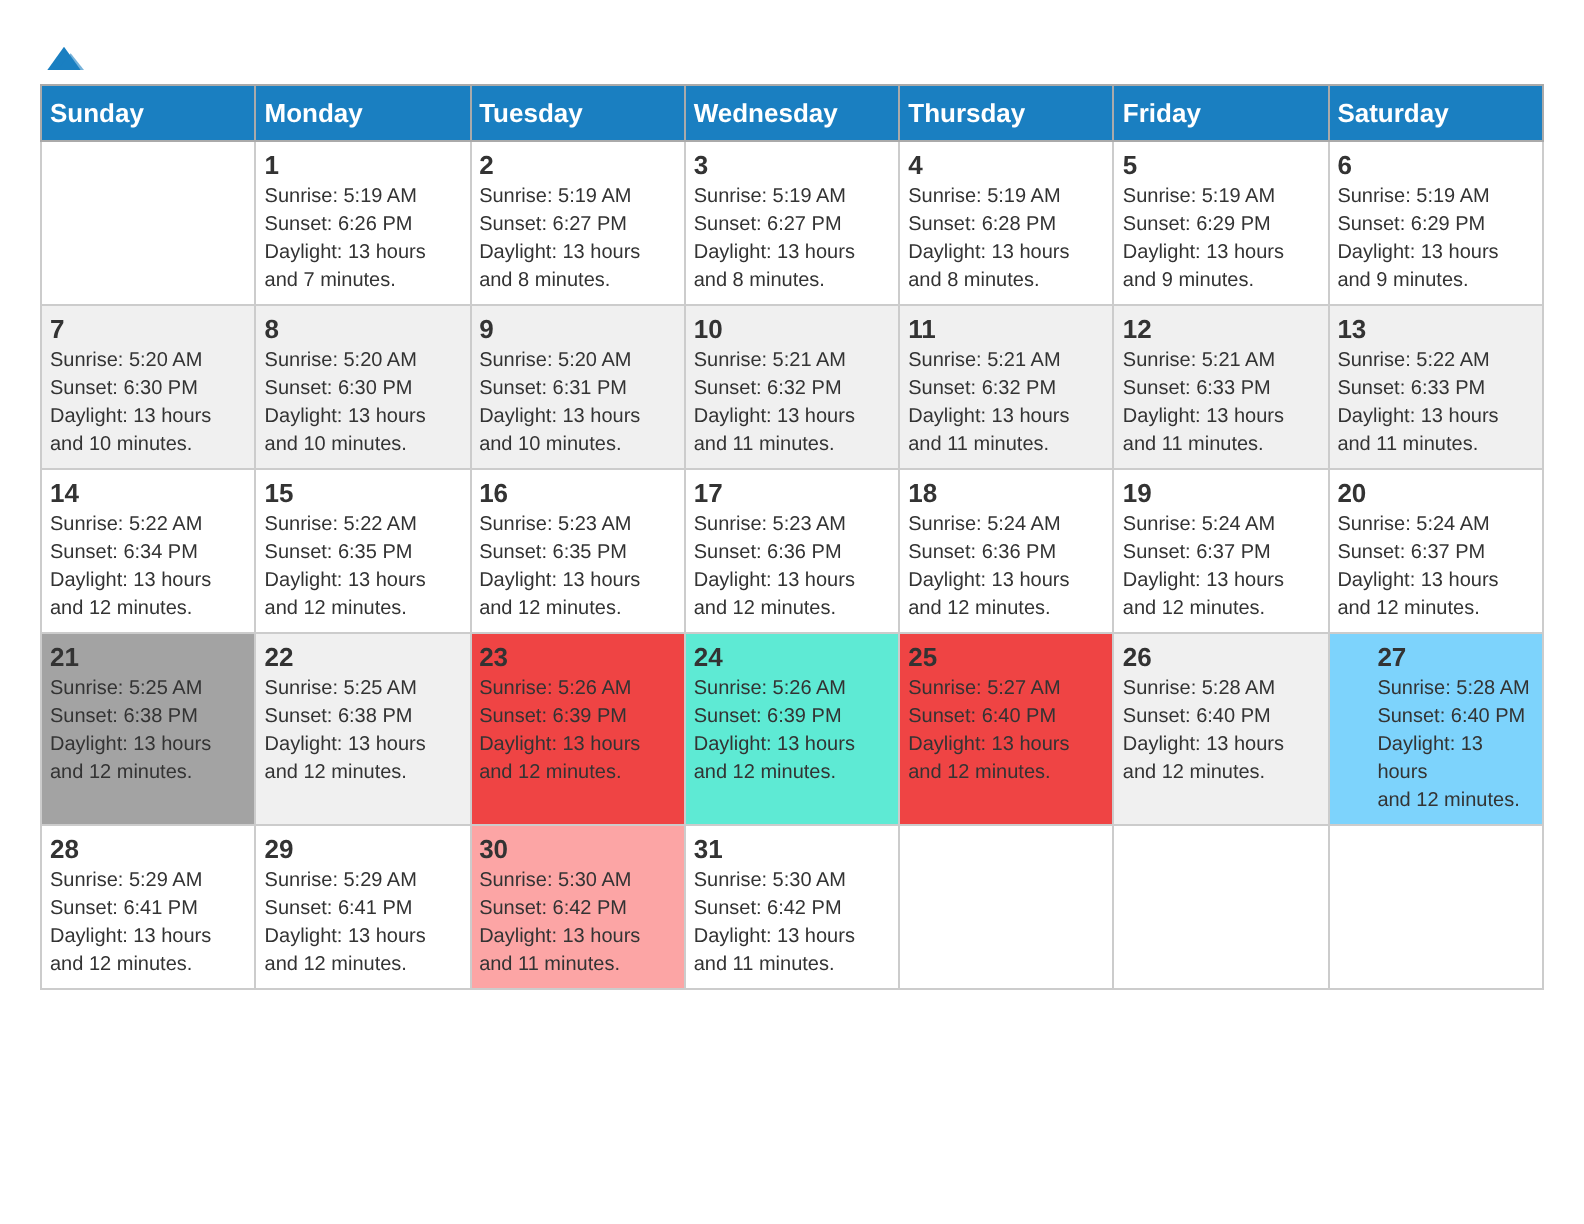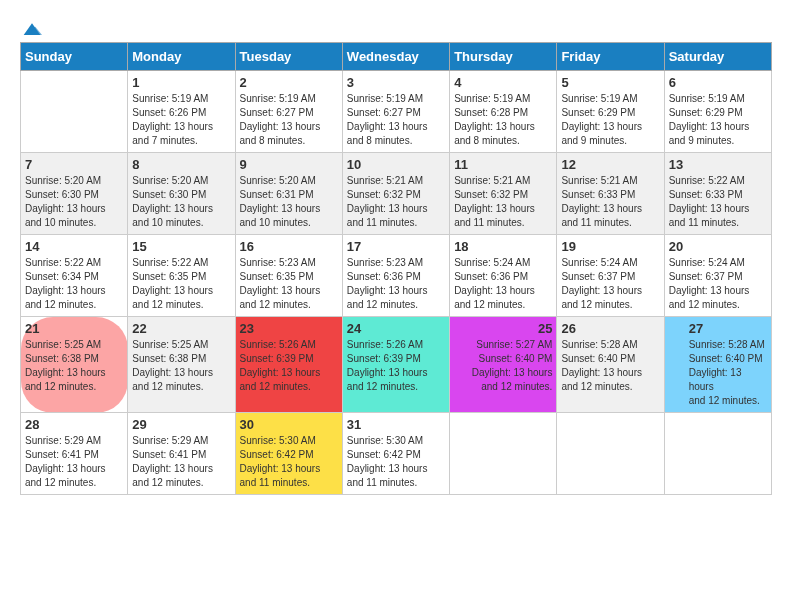--- a/index.html
+++ b/index.html
@@ -273,21 +273,21 @@
         </td>
         <td style="background-color: rgb(255, 255, 255);">
           <span class="day-number">20</span>
           <div class="day-info" style="white-space: pre-line;">Sunrise: 5:24 AM
 Sunset: 6:37 PM
 Daylight: 13 hours
 and 12 minutes.</div>
         </td>
       </tr>
       <tr>
-        <td style="background-color: #fca5a5; border-radius: 32px;">
+        <td style="background-color: #a3a3a3;">
           <span class="day-number">21</span>
           <div class="day-info" style="white-space: pre-line;">Sunrise: 5:25 AM
 Sunset: 6:38 PM
 Daylight: 13 hours
 and 12 minutes.</div>
         </td>
         <td style="background-color: rgb(240, 240, 240);">
           <span class="day-number">22</span>
           <div class="day-info" style="white-space: pre-line;">Sunrise: 5:25 AM
 Sunset: 6:38 PM
@@ -301,21 +301,21 @@
 Daylight: 13 hours
 and 12 minutes.</div>
         </td>
         <td style="background-color: #5eead4;">
           <span class="day-number">24</span>
           <div class="day-info" style="white-space: pre-line;">Sunrise: 5:26 AM
 Sunset: 6:39 PM
 Daylight: 13 hours
 and 12 minutes.</div>
         </td>
-        <td style="background-color: #d946ef; text-align: right;">
+        <td style="background-color: #ef4444;">
           <span class="day-number">25</span>
           <div class="day-info" style="white-space: pre-line;">Sunrise: 5:27 AM
 Sunset: 6:40 PM
 Daylight: 13 hours
 and 12 minutes.</div>
         </td>
         <td style="background-color: rgb(240, 240, 240);">
           <span class="day-number">26</span>
           <div class="day-info" style="white-space: pre-line;">Sunrise: 5:28 AM
 Sunset: 6:40 PM
@@ -338,21 +338,21 @@
 Daylight: 13 hours
 and 12 minutes.</div>
         </td>
         <td style="background-color: rgb(255, 255, 255);">
           <span class="day-number">29</span>
           <div class="day-info" style="white-space: pre-line;">Sunrise: 5:29 AM
 Sunset: 6:41 PM
 Daylight: 13 hours
 and 12 minutes.</div>
         </td>
-        <td style="background-color: #fde047;">
+        <td style="background-color: #fca5a5;">
           <span class="day-number">30</span>
           <div class="day-info" style="white-space: pre-line;">Sunrise: 5:30 AM
 Sunset: 6:42 PM
 Daylight: 13 hours
 and 11 minutes.</div>
         </td>
         <td style="background-color: rgb(255, 255, 255);">
           <span class="day-number">31</span>
           <div class="day-info" style="white-space: pre-line;">Sunrise: 5:30 AM
 Sunset: 6:42 PM

